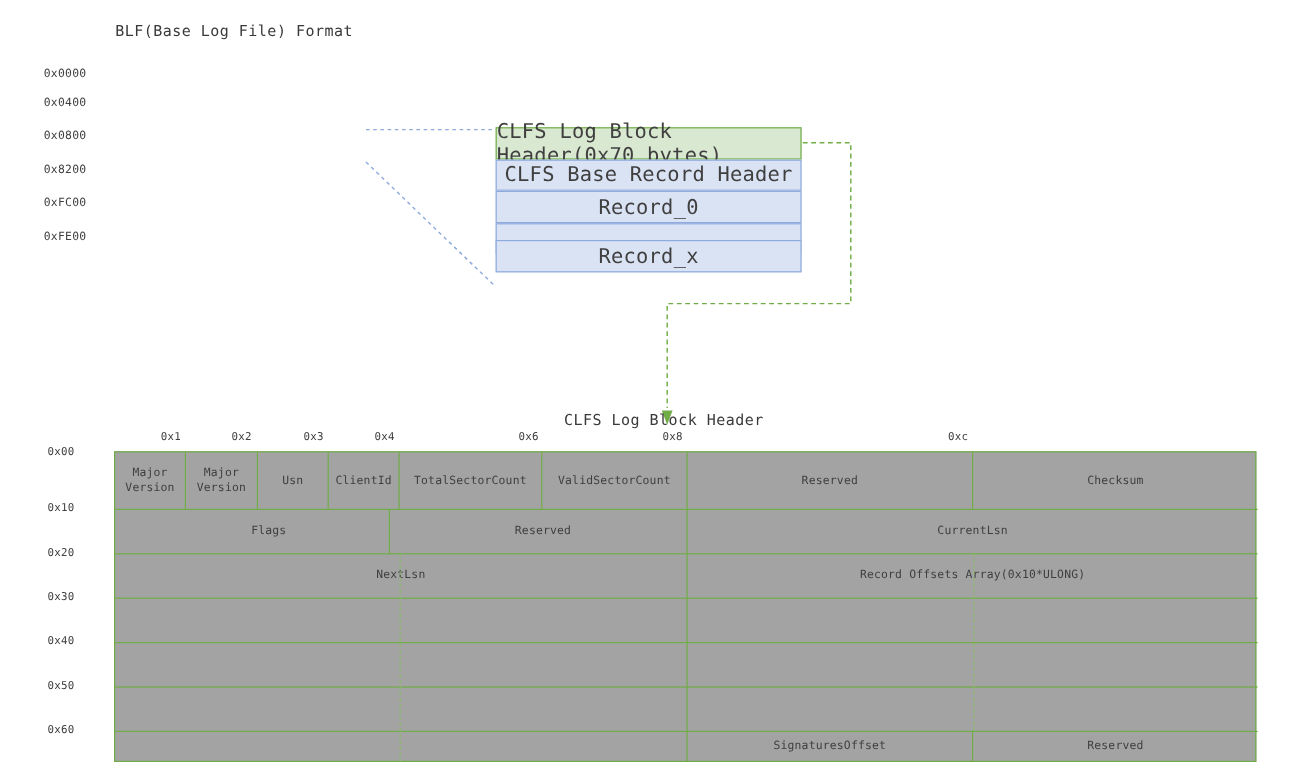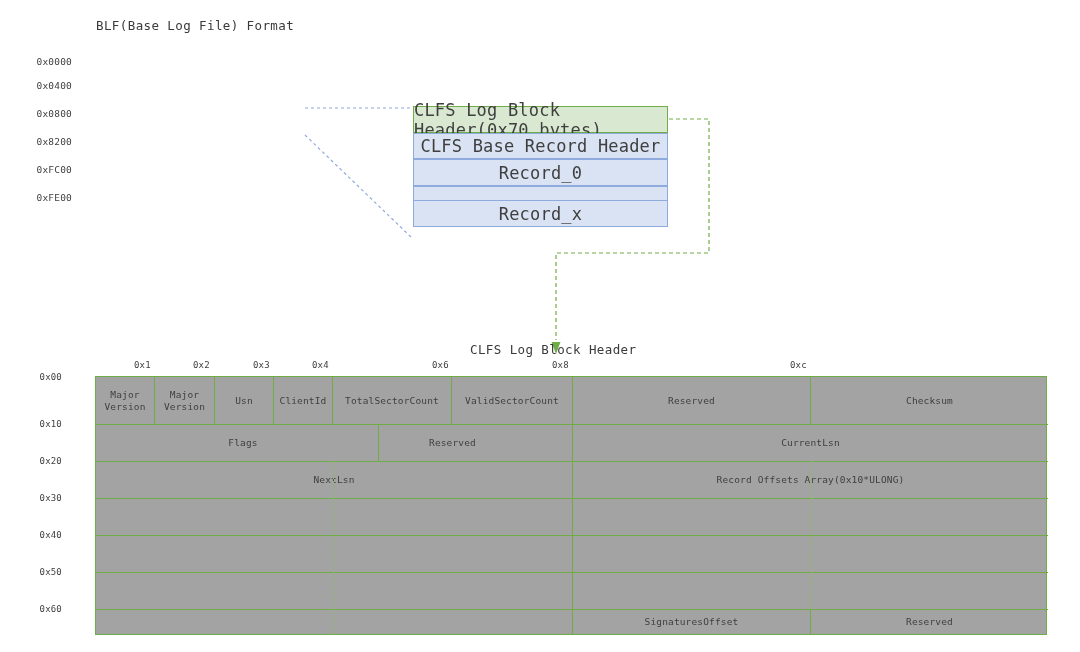--- a/index.html
+++ b/index.html
@@ -213,21 +213,21 @@
 Version</div>
     <div class="cellbox" style="left:59px;  top:0px; width:60px;  height:47px;">Major
 Version</div>
     <div class="cellbox" style="left:119px; top:0px; width:59px;  height:47px;">Usn</div>
     <div class="cellbox" style="left:178px; top:0px; width:59px;  height:47px;">ClientId</div>
     <div class="cellbox" style="left:237px; top:0px; width:119px; height:47px;">TotalSectorCount</div>
     <div class="cellbox" style="left:356px; top:0px; width:121px; height:47px;">ValidSectorCount</div>
     <div class="cellbox" style="left:477px; top:0px; width:238px; height:47px;">Reserved</div>
     <div class="cellbox nobr" style="left:715px; top:0px; width:237px; height:47px;">Checksum</div>
 
-    <div class="cellbox" style="left:0px;   top:47px; width:283px; height:37px;padding-left:12px;">Flags</div>
+    <div class="cellbox" style="left:16px;   top:47px; width:213px; height:37px;padding-left:12px;">Flags</div>
     <div class="cellbox" style="left:237px; top:47px; width:240px; height:37px;">Reserved</div>
     <div class="cellbox nobr" style="left:477px; top:47px; width:475px; height:37px;">CurrentLsn</div>
 
     <div class="cellbox" style="left:0px;   top:84px; width:477px; height:37px;">NextLsn</div>
     <div class="cellbox nobr" style="left:477px; top:84px; width:475px; height:37px;">Record Offsets Array(0x10*ULONG)</div>
 
     <div class="cellbox" style="left:0px;   top:121px; width:477px; height:37px;"></div>
     <div class="cellbox nobr" style="left:477px; top:121px; width:475px; height:37px;"></div>
     <div class="cellbox" style="left:0px;   top:158px; width:477px; height:37px;"></div>
     <div class="cellbox nobr" style="left:477px; top:158px; width:475px; height:37px;"></div>

